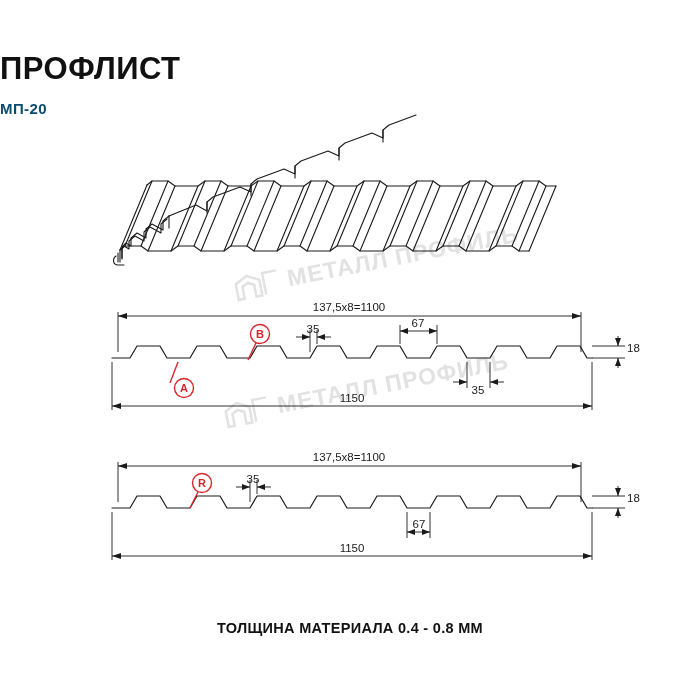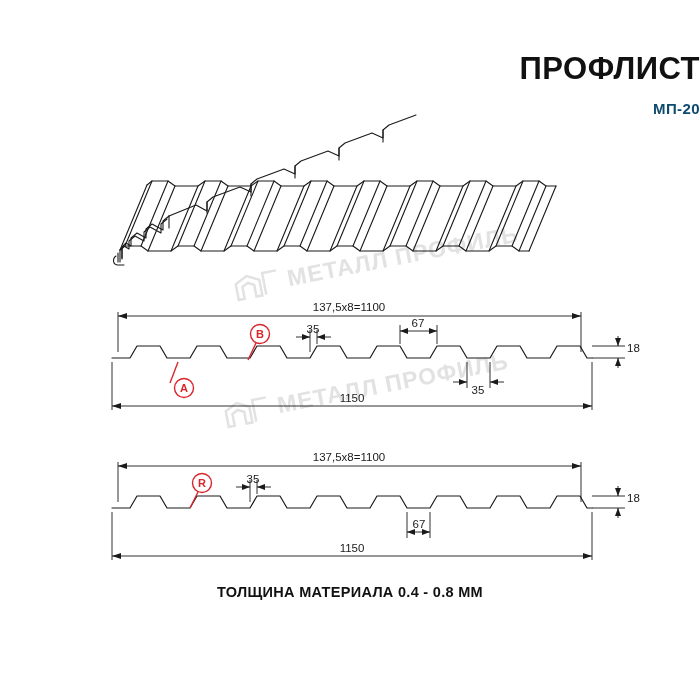--- a/index.html
+++ b/index.html
@@ -17,39 +17,39 @@
   }
   .page {
     position: absolute;
     inset: 0;
   }
   .title-block {
     position: absolute;
     top: 52px;
     left: 0;
     width: 700px;
-    text-align: right;
+    text-align: left;
   }
   .title {
     font-size: 31px;
     font-weight: bold;
     letter-spacing: 0.5px;
     color: #111;
     line-height: 1.1;
   }
   .subtitle {
     margin-top: 14px;
     font-size: 15px;
     font-weight: bold;
     color: #0c4a6e;
     letter-spacing: 0.4px;
   }
   .footer-note {
     position: absolute;
-    top: 584px;
+    top: 620px;
     left: 0;
     width: 700px;
     text-align: center;
     font-size: 14.5px;
     font-weight: bold;
     color: #111;
     letter-spacing: 0.3px;
   }
   svg.drawing {
     position: absolute;

